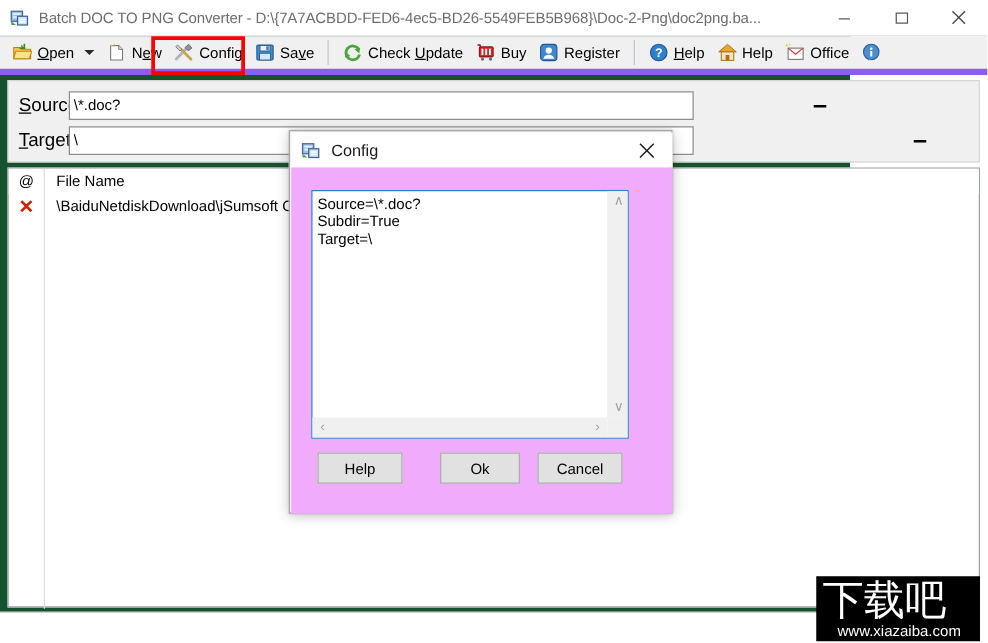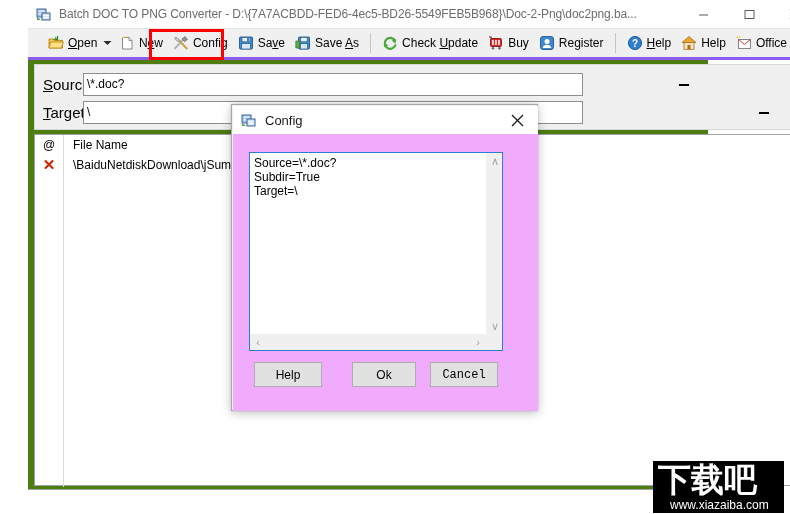--- a/index.html
+++ b/index.html
@@ -14,26 +14,25 @@
     position: relative;
     width: 790px; height: 514px;
     background: #ffffff;
   }
 
   
   .main-window {
     position: absolute;
     left: 0; top: 0;
     width: 680px; height: 490px;
-    background: #4d7c0f;
+    background: #14532d;
     border: 1px solid #9fa4ab;
     border-top: none;
     border-left: none;
     border-right: none;
-    margin-left: 28px;
   }
 
   
   .titlebar {
     position: absolute;
     left: 0; top: 0;
     width: 790px; height: 29px;
     background: #ffffff;
     border-bottom: 1px solid #e5e5e5;
     display: flex;
@@ -66,24 +65,24 @@
     color: #3a3a3a;
   }
   .win-btn svg { display: block; }
 
   
   .toolbar {
     position: absolute;
     left: 0; top: 29px;
     width: 790px; height: 31px;
     background: #f0f0f0;
-    border-bottom: 3px solid #8b5cf6;
-    display: flex;
-    align-items: center;
-    padding-left: 15px;
+    border-bottom: 5px solid #8b5cf6;
+    display: flex;
+    align-items: center;
+    padding-left: 5px;
   }
   .tb-item {
     display: flex;
     align-items: center;
     height: 24px;
     padding: 0 5px;
     font-size: 12px;
     color: #000;
     white-space: nowrap;
     gap: 4px;
@@ -316,37 +315,37 @@
     border: 1px solid #adadad;
     font-size: 12px;
     color: #000;
     display: flex;
     align-items: center;
     justify-content: center;
     font-family: "Liberation Sans", sans-serif;
   }
   .btn-help { left: 21px; width: 68px; }
   .btn-ok { left: 119px; width: 64px; text-align: right; }
-  .btn-cancel { left: 197px; width: 68px; font-family: Liberation Mono, monospace; }
+  .btn-cancel { left: 197px; width: 68px; }
 
   
   .watermark {
     position: absolute;
     left: 653px; top: 461px;
     width: 131px; height: 52px;
     background: #000000;
     z-index: 50;
     overflow: hidden;
   }
   .wm-cn {
     position: absolute;
     left: 5px; top: 0px;
     font-family: "DejaVu Sans", sans-serif;
     font-size: 33px;
-    font-weight: bold;
+    font-weight: normal;
     color: #ffffff;
     letter-spacing: 0px;
     line-height: 38px;
     white-space: nowrap;
   }
   .wm-url {
     position: absolute;
     left: 17px; bottom: 1px;
     font-family: "Liberation Sans", sans-serif;
     font-size: 12px;
@@ -448,31 +447,20 @@
           <svg width="16" height="16" viewBox="0 0 16 16">
             <rect x="1.5" y="2" width="13" height="12" rx="1" fill="#3f8fd4" stroke="#23578a" stroke-width="0.9"></rect>
             <rect x="4" y="2.4" width="8" height="4.4" fill="#eaf2fb" stroke="#23578a" stroke-width="0.7"></rect>
             <rect x="9" y="3" width="2" height="3.2" fill="#4a76a8"></rect>
             <rect x="3.6" y="8.6" width="8.8" height="5.4" fill="#d8e7f6" stroke="#23578a" stroke-width="0.7"></rect>
           </svg>
         </span>
         <span class="tb-label">Sa<u>v</u>e</span>
       </div>
 
-      <div class="tb-item">
-        <span class="ico">
-          <svg width="16" height="16" viewBox="0 0 16 16">
-            <rect x="3.5" y="2" width="11" height="12" rx="1" fill="#3f8fd4" stroke="#23578a" stroke-width="0.9"></rect>
-            <rect x="5.6" y="2.4" width="6.6" height="4.4" fill="#eaf2fb" stroke="#23578a" stroke-width="0.7"></rect>
-            <rect x="5.4" y="8.6" width="7.2" height="5.4" fill="#d8e7f6" stroke="#23578a" stroke-width="0.7"></rect>
-            <path d="M0.8 6 L4.5 6 L4.5 13 L0.8 13 Z" fill="#5fa84a" stroke="#3a7a2c" stroke-width="0.7"></path>
-          </svg>
-        </span>
-        <span class="tb-label">Save <u>A</u>s</span>
-      </div>
 
       <div class="tb-sep"></div>
 
       <div class="tb-item">
         <span class="ico">
           <svg width="16" height="16" viewBox="0 0 16 16">
             <path d="M13 5.5 A5.5 5.5 0 1 0 13.6 9.6" fill="none" stroke="#4aa83a" stroke-width="2.2"></path>
             <path d="M9.6 5.4 L14.2 4.2 L13.4 8.8 Z" fill="#4aa83a"></path>
             <path d="M6.2 10.8 L1.8 12 L2.6 7.4 Z" fill="#4aa83a"></path>
           </svg>

